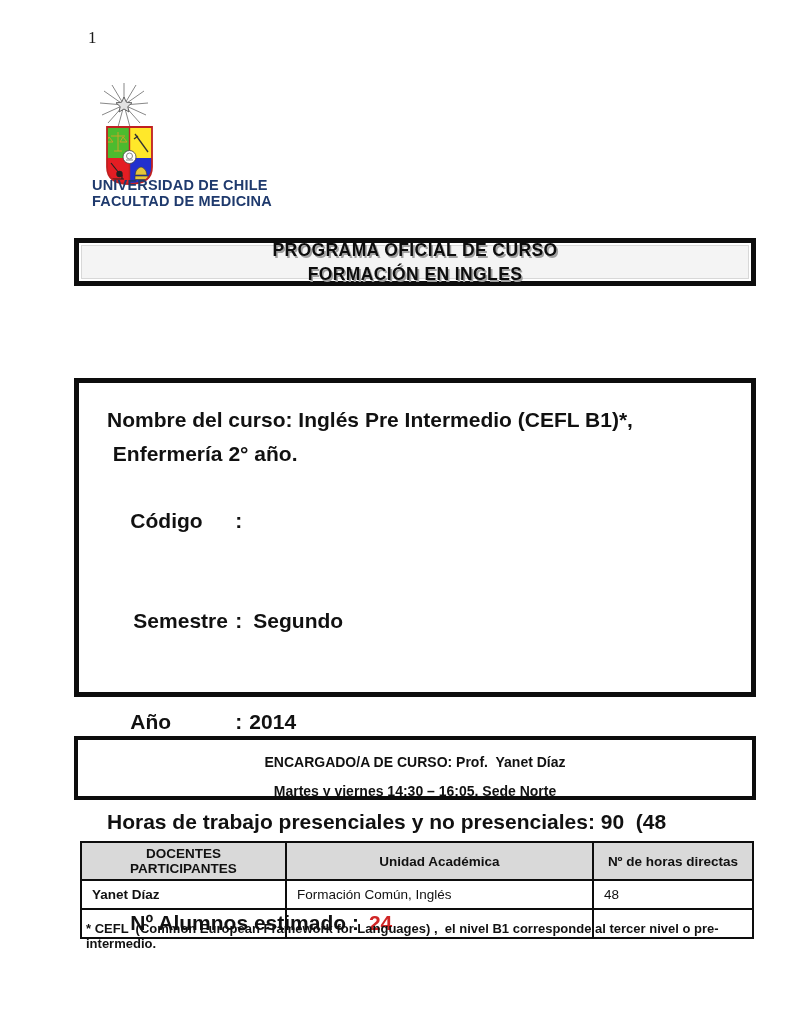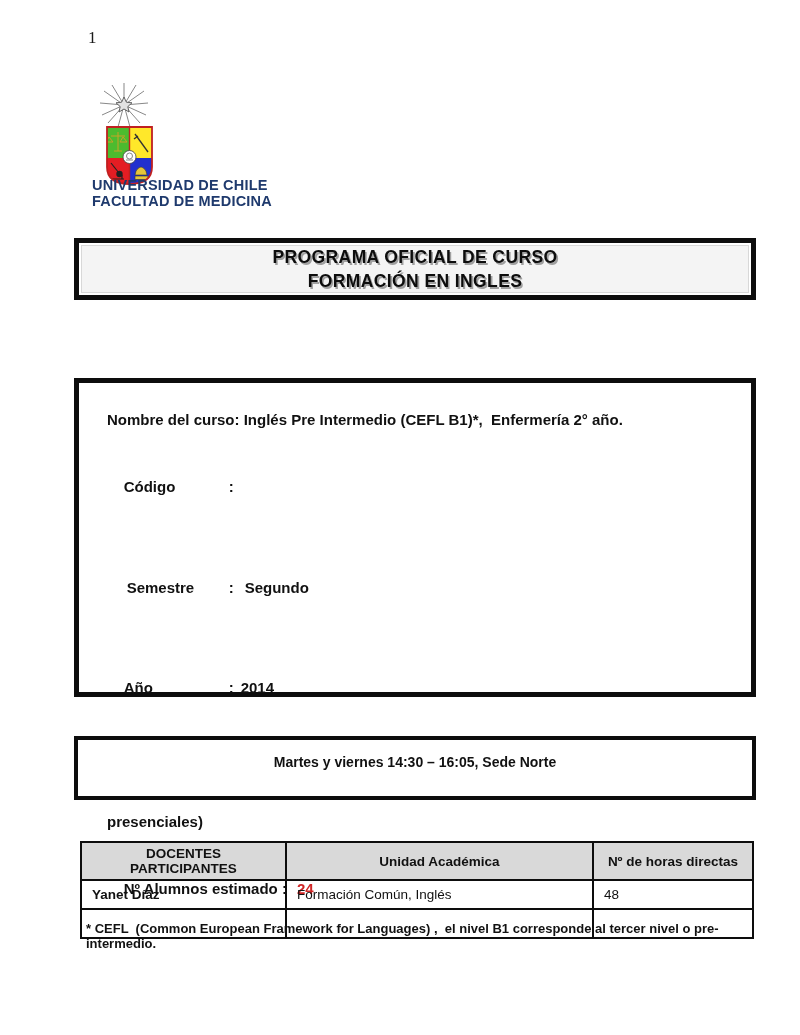--- a/index.html
+++ b/index.html
@@ -10,34 +10,34 @@
   .page-number{
     position:absolute;left:88px;top:28px;
     font-family:"Liberation Serif", serif;font-size:17px;color:#1a1a1a;
   }
   .logo{position:absolute;left:86px;top:82px;width:88px;height:106px;}
   .univ-header{
     position:absolute;left:92px;top:178px;
     color:#1f3a6d;font-weight:bold;font-size:14.5px;line-height:15.5px;letter-spacing:.2px;
   }
   .title-box{
-    position:absolute;left:74px;top:238px;width:682px;height:62px;box-sizing:border-box;
+    position:absolute;left:74px;top:238px;width:682px;height:48px;box-sizing:border-box;
     border:5px solid #0d0d0d;background:#f4f4f4;
     box-shadow:inset 0 0 0 2px #ffffff, inset 0 0 0 3px #d8d8d8;
     display:flex;flex-direction:column;justify-content:center;align-items:center;
   }
   .title-box .t{
     font-size:17.5px;font-weight:bold;letter-spacing:.4px;line-height:24px;color:#0d0d0d;
     text-shadow:1.6px 1.6px 0 #a0a0a0;
   }
   .course-box{
     position:absolute;left:74px;top:378px;width:682px;height:319px;box-sizing:border-box;
     border:5px solid #0d0d0d;background:#fff;padding:20px 26px 0 28px;
   }
-  .course-box .line{font-size:15px;font-weight:bold;line-height:33.5px;white-space:pre-wrap;}
+  .course-box .line{font-size:21px;font-weight:bold;line-height:33.5px;white-space:pre-wrap;}
   .tab{display:inline-block;width:105px;}
   .val{margin-left:7px;}
   .red{color:#d02626;margin-left:10px;}
   .encargado-box{
     position:absolute;left:74px;top:736px;width:682px;height:64px;box-sizing:border-box;
     border:4px solid #0d0d0d;background:#fff;text-align:center;padding-top:8px;
   }
   .encargado-box .e{font-size:14px;font-weight:bold;line-height:29px;white-space:pre-wrap;}
   table.doc-table{
     position:absolute;left:80px;top:841px;width:672px;border-collapse:collapse;
@@ -143,20 +143,21 @@
     <span class="tab">Año</span><span>:</span><span class="val">2014</span>
   </div>
   <div class="line">Número de créditos: 3</div>
   <div class="line">Horas de trabajo presenciales y no presenciales: 90 &nbsp;(48 presenciales y 42 no presenciales)</div>
   <div class="line">
     <span>Nº Alumnos estimado :</span><span class="red">24</span>
   </div>
 </div>
 
 <div class="encargado-box">
+  <div class="e">ENCARGADO/A DE CURSO: Prof.&nbsp; Yanet Díaz</div>
   <div class="e">Martes y viernes 14:30 – 16:05, Sede Norte</div>
 </div>
 
 <table class="doc-table">
   <colgroup>
     <col style="width:205px">
       <col style="width:307px">
       <col style="width:160px">
   </colgroup>
   <thead>

